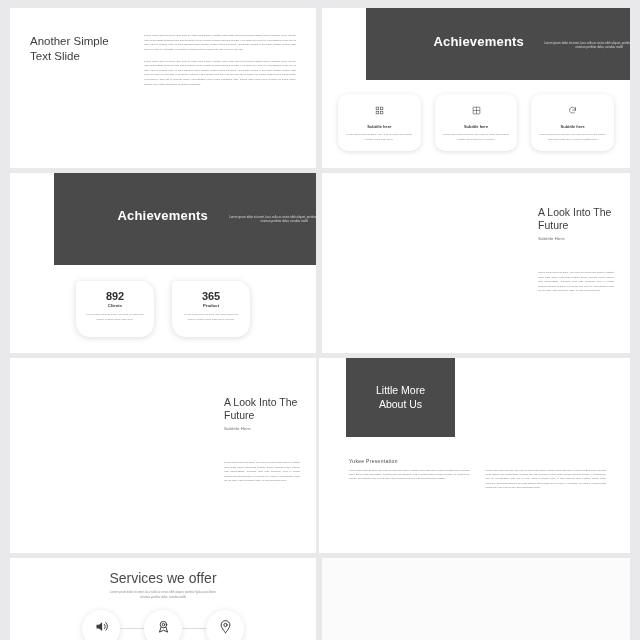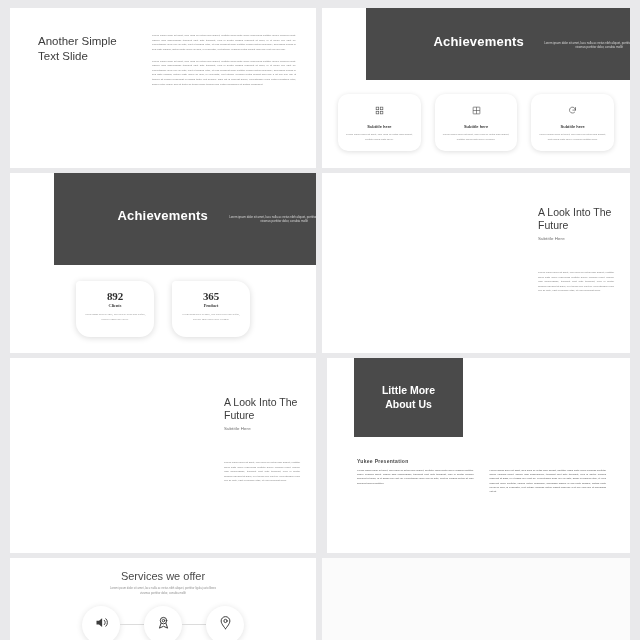--- a/index.html
+++ b/index.html
@@ -20,21 +20,21 @@
     position: relative;
     background: #ffffff;
     overflow: hidden;
     margin: 4px 4px 0 4px;
   }
   .slide.r0c0 { margin: 8px 3px 0 10px; }
   .slide.r0c1 { margin: 8px 10px 0 3px; }
   .slide.r1c0 { margin: 5px 3px 0 10px; }
   .slide.r1c1 { margin: 5px 10px 0 3px; }
   .slide.r2c0 { margin: 5px 3px 0 10px; }
-  .slide.r2c1 { margin: 5px 10px 0 8px; font-weight: bold; }
+  .slide.r2c1 { margin: 5px 10px 0 0; }
   .slide.r3c0 { margin: 5px 3px 0 10px; }
   .slide.r3c1 { margin: 5px 10px 0 3px; }
 
   
   .dark-band {
     background: #4a4a4a;
     width: 100%;
     display: flex;
     flex-direction: row;
     align-items: center;
@@ -59,21 +59,21 @@
   }
   .body-copy {
     color: #7d7d7d;
     font-size: 2.5px;
     line-height: 1.85;
     text-align: justify;
   }
   .body-copy.tiny { font-size: 2.3px; }
 
   
-  .s1-wrap { display: flex; padding: 26px 20px 0 28px; gap: 18px; }
+  .s1-wrap { display: flex; padding: 26px 20px 0 20px; gap: 18px; }
   .s1-title { width: 96px; font-size: 11.5px; line-height: 1.3; color: #3c3c3c; }
   .s1-copy { flex: 1; display: flex; flex-direction: column; gap: 7px; }
 
   
   .s2-band { height: 72px; padding-top: 2px; }
   .s2-band .dark-title { font-size: 13px; margin-bottom: 7px; }
   .s2-band .dark-sub { font-size: 2.9px; width: 150px; }
   .card-row {
     display: flex; justify-content: center; gap: 14px;
     padding: 14px 16px 0 16px;
@@ -96,21 +96,20 @@
   .s3-band .dark-title { font-size: 13px; margin-bottom: 8px; }
   .s3-band .dark-sub { font-size: 2.9px; width: 152px; }
   .stat-row { display: flex; justify-content: center; gap: 18px; padding: 16px 14px 0 14px; }
   .scard {
     width: 78px; min-height: 56px;
     background: #fff;
     border-radius: 4px 14px 14px 14px;
     box-shadow: 0 1px 6px rgba(0,0,0,.15);
     padding: 9px 8px 10px 8px;
     text-align: center;
-    font-family: Liberation Serif, serif;
   }
   .scard .num { font-size: 11px; font-weight: bold; color: #2f2f2f; letter-spacing: -.2px; }
   .scard .lbl { font-size: 4.3px; font-weight: bold; color: #3a3a3a; margin-top: 1px; }
   .scard .desc { font-size: 2.5px; color: #8d8d8d; line-height: 1.9; margin-top: 5px; }
 
   
   .look-wrap { height: 100%; display: flex; justify-content: flex-end; border-radius: 13px; }
   .look-col { width: 92px; padding-top: 33px; padding-right: 16px; }
   .look-title { font-size: 10.5px; line-height: 1.28; color: #3c3c3c; }
   .look-copy { margin-top: 30px; }
@@ -130,21 +129,21 @@
     font-size: 5px; color: #4a4a4a; letter-spacing: .3px;
   }
   .lm-cols {
     position: absolute; left: 30px; top: 110px; right: 24px;
     display: flex; gap: 16px;
   }
   .lm-cols > div { flex: 1; }
 
   
   .sv-head { text-align: center; padding-top: 12px; }
-  .sv-title { font-size: 11px; color: #4a4a4a; }
+  .sv-title { font-size: 14px; color: #4a4a4a; }
   .sv-sub { font-size: 2.8px; color: #909090; line-height: 1.75; margin-top: 4px; }
   .sv-row {
     display: flex; align-items: center; justify-content: center;
     gap: 0; margin-top: 10px;
   }
   .sv-circle {
     width: 38px; height: 38px; border-radius: 50%;
     background: #fff;
     box-shadow: 0 1px 6px rgba(0,0,0,.12);
     display: flex; align-items: center; justify-content: center;

